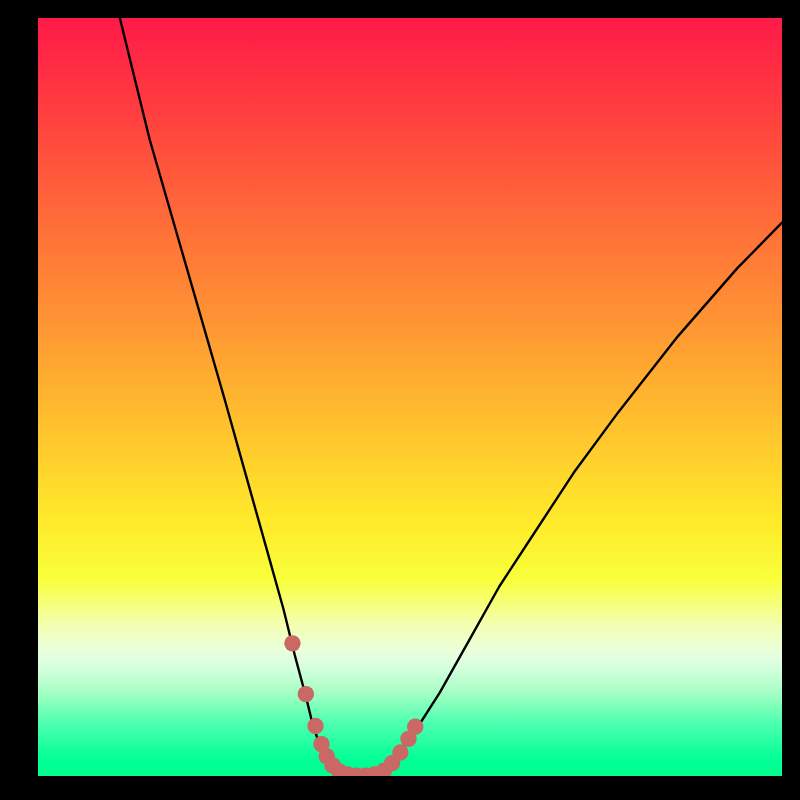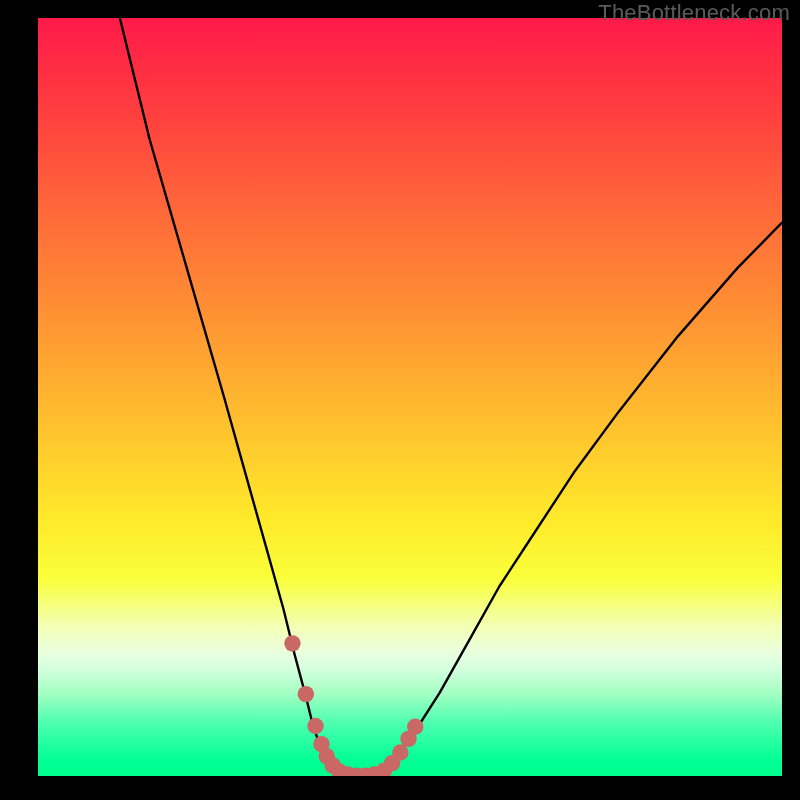--- a/index.html
+++ b/index.html
@@ -80,14 +80,13 @@
           <circle cx="327.36" cy="757.62" r="8.2" fill="#c96864"></circle>
           <circle cx="336.29" cy="756.48" r="8.2" fill="#c96864"></circle>
           <circle cx="345.96" cy="752.69" r="8.2" fill="#c96864"></circle>
           <circle cx="354.14" cy="745.11" r="8.2" fill="#c96864"></circle>
           <circle cx="362.33" cy="734.50" r="8.2" fill="#c96864"></circle>
           <circle cx="370.51" cy="720.86" r="8.2" fill="#c96864"></circle>
           <circle cx="377.21" cy="708.73" r="8.2" fill="#c96864"></circle>
         </g>
     </svg>
   </div>
-  <div class="watermark">TheBottleneck.com</div>
 </div>
 
 </body></html>

